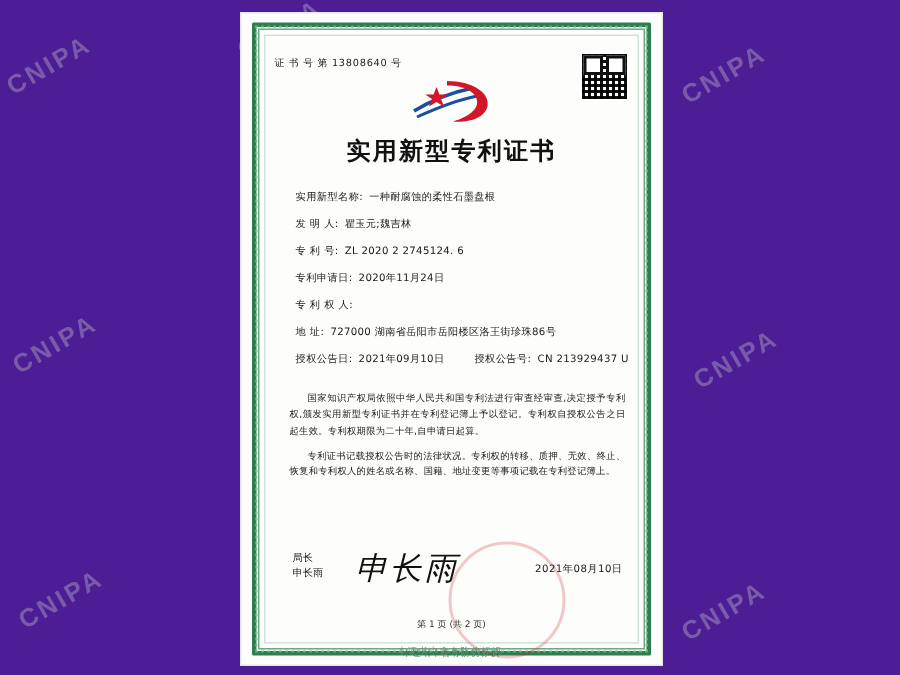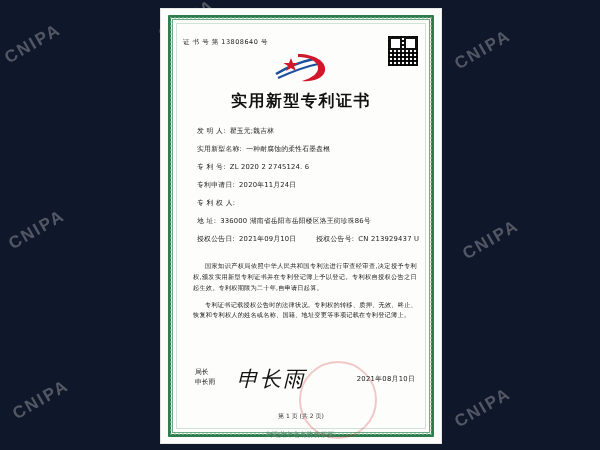--- a/index.html
+++ b/index.html
@@ -11,21 +11,21 @@
     width: 600px;
     height: 450px;
     overflow: hidden;
     font-family: "DejaVu Sans", "Liberation Sans", sans-serif;
   }
 
   .page {
     position: relative;
     width: 600px;
     height: 450px;
-    background: #0f172a;
+    background: #4c1d95;
   }
 
   
   .sheet {
     position: absolute;
     left: 160px;
     top: 8px;
     width: 280px;
     height: 434px;
     background: #fdfdfb;
@@ -303,41 +303,41 @@
         <path d="M18 54 C40 44 68 32 98 26" stroke="#1a4fa0" stroke-width="4" fill="none"></path>
         <path d="M58 6 C92 6 116 22 112 40 C108 56 86 62 66 60 C86 54 100 44 98 32 C96 20 80 12 58 12 Z" fill="#d1182b"></path>
         <polygon points="44,14 48,24 59,24 50,30 54,40 44,34 34,40 38,30 29,24 40,24" fill="#d1182b"></polygon>
       </svg>
     </div>
 
     <div class="title">实用新型专利证书</div>
 
     <div class="fields">
       <div class="field-row">
+        <span class="field-label">实用新型名称:</span>
+        <span class="field-value">一种耐腐蚀的柔性石墨盘根</span>
+      </div>
+      <div class="field-row">
         <span class="field-label">发 明 人:</span>
         <span class="field-value">瞿玉元;魏吉林</span>
       </div>
       <div class="field-row">
-        <span class="field-label">实用新型名称:</span>
-        <span class="field-value">一种耐腐蚀的柔性石墨盘根</span>
-      </div>
-      <div class="field-row">
         <span class="field-label">专 利 号:</span>
         <span class="field-value">ZL 2020 2 2745124. 6</span>
       </div>
       <div class="field-row">
         <span class="field-label">专利申请日:</span>
         <span class="field-value">2020年11月24日</span>
       </div>
       <div class="field-row">
         <span class="field-label">专 利 权 人:</span>
       </div>
       <div class="field-row">
         <span class="field-label">地 址:</span>
-        <span class="field-value">336000 湖南省岳阳市岳阳楼区洛王街珍珠86号</span>
+        <span class="field-value">727000 湖南省岳阳市岳阳楼区洛王街珍珠86号</span>
       </div>
       <div class="field-row two">
         <span class="field-label">授权公告日:</span>
         <span class="field-value" style="flex:0 0 auto;">2021年09月10日</span>
         <span class="col2">
           <span class="field-label">授权公告号:</span>
           <span class="field-value">CN 213929437 U</span>
         </span>
       </div>
     </div>

